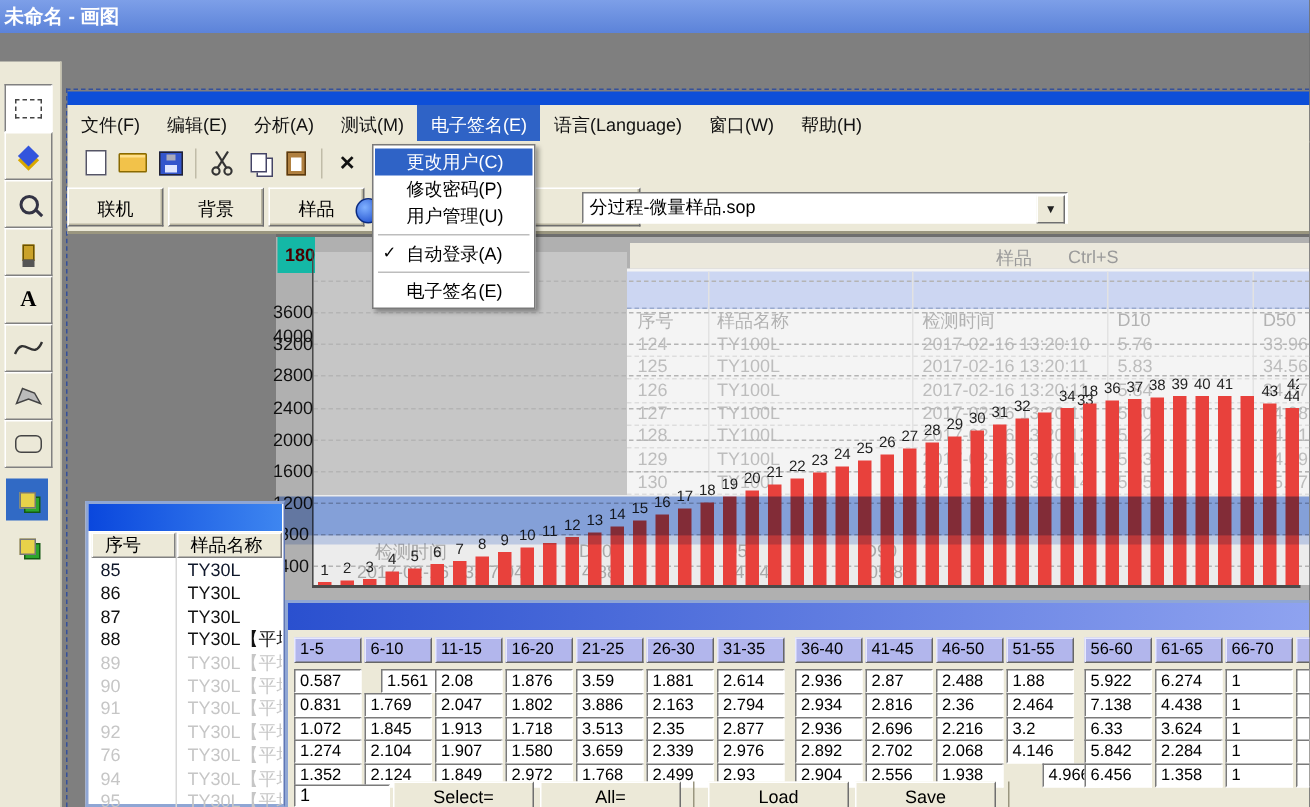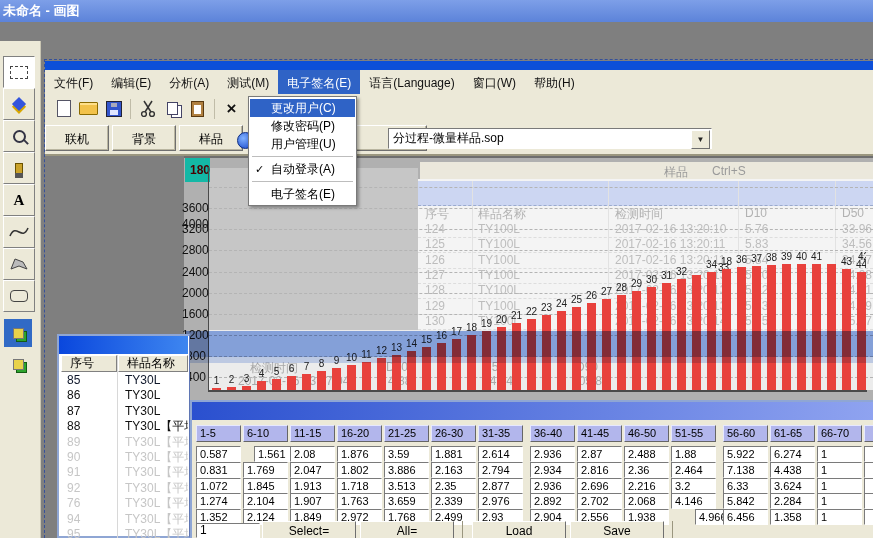--- a/index.html
+++ b/index.html
@@ -506,21 +506,21 @@
         <div class="dcell" style="left: 385px; top: 75.6px;">2.696</div>
         <div class="dcell" style="left: 432px; top: 75.6px;">2.216</div>
         <div class="dcell" style="left: 479px; top: 75.6px;">3.2</div>
         <div class="dcell" style="left: 531px; top: 75.6px;">6.33</div>
         <div class="dcell" style="left: 578px; top: 75.6px;">3.624</div>
         <div class="dcell" style="left: 625px; top: 75.6px;">1</div>
         <div class="dcell" style="left: 672px; top: 75.6px;"></div>
         <div class="dcell" style="left: 4px; top: 91.4px;">1.274</div>
         <div class="dcell" style="left: 51px; top: 91.4px;">2.104</div>
         <div class="dcell" style="left: 98px; top: 91.4px;">1.907</div>
-        <div class="dcell" style="left: 145px; top: 91.4px;">1.763</div>
+        <div class="dcell" style="left: 145px; top: 91.4px;">1.580</div>
         <div class="dcell" style="left: 192px; top: 91.4px;">3.659</div>
         <div class="dcell" style="left: 239px; top: 91.4px;">2.339</div>
         <div class="dcell" style="left: 286px; top: 91.4px;">2.976</div>
         <div class="dcell" style="left: 338px; top: 91.4px;">2.892</div>
         <div class="dcell" style="left: 385px; top: 91.4px;">2.702</div>
         <div class="dcell" style="left: 432px; top: 91.4px;">2.068</div>
         <div class="dcell" style="left: 479px; top: 91.4px;">4.146</div>
         <div class="dcell" style="left: 531px; top: 91.4px;">5.842</div>
         <div class="dcell" style="left: 578px; top: 91.4px;">2.284</div>
         <div class="dcell" style="left: 625px; top: 91.4px;">1</div>

